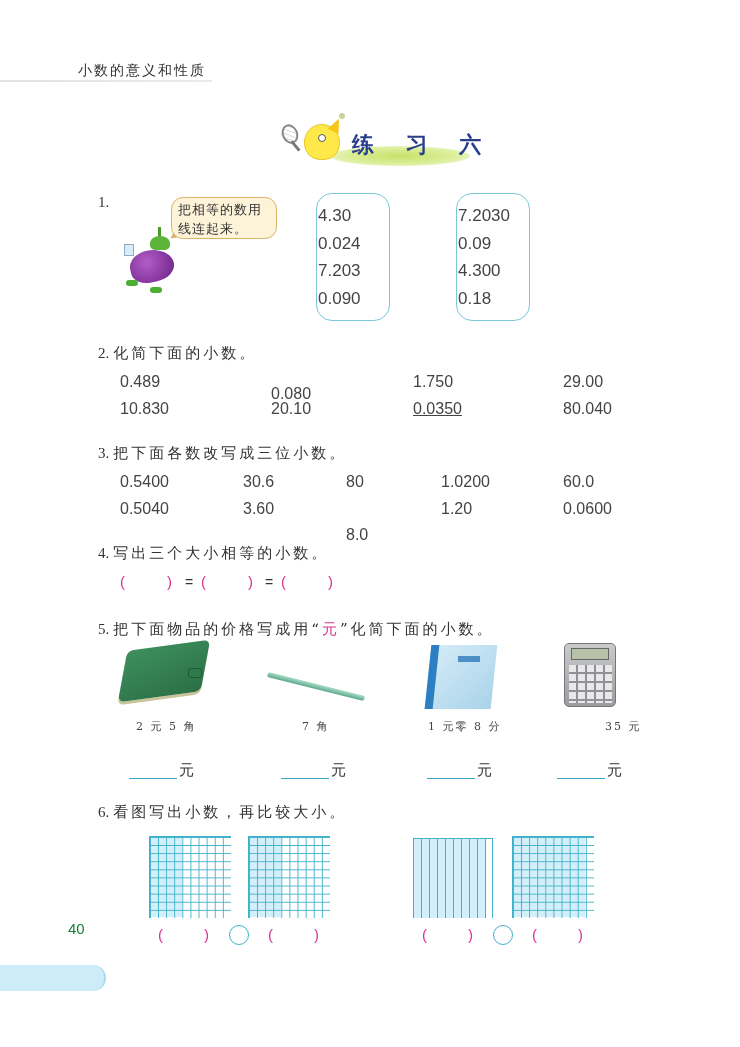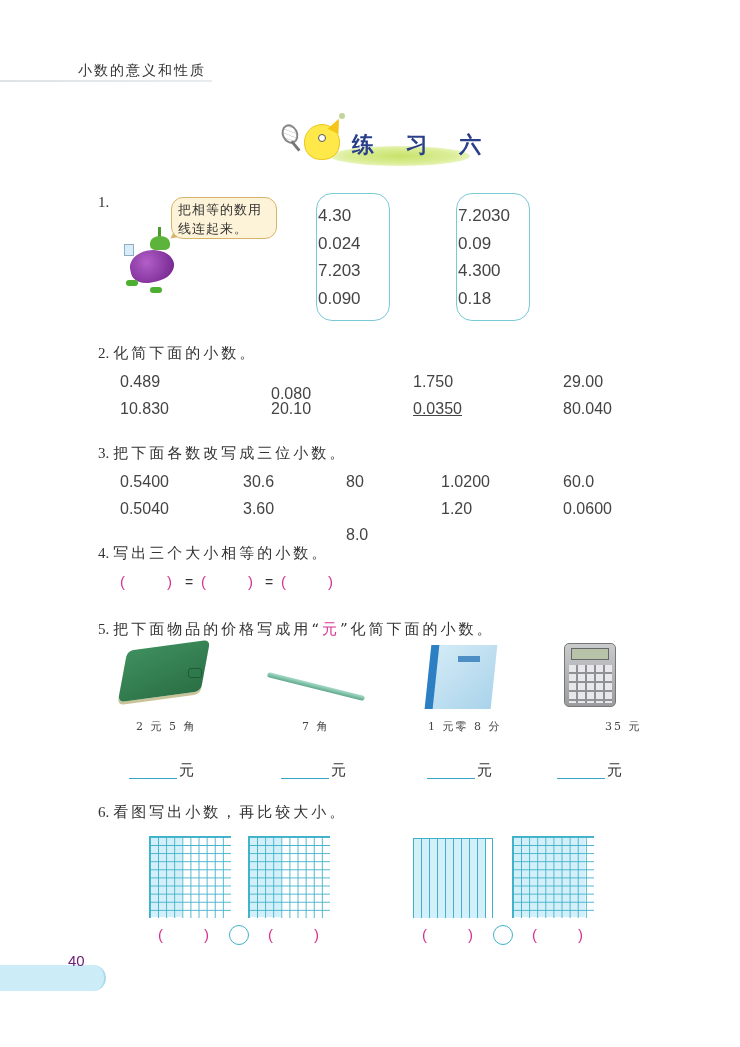--- a/index.html
+++ b/index.html
@@ -76,21 +76,21 @@
       linear-gradient(to right, #3fb1c9 1px, transparent 1px),
       linear-gradient(to bottom, #3fb1c9 1px, transparent 1px);
     background-size: 8.1px 8.1px; }
   .strips { width: 80px; height: 80px; border-top: 1px solid #3fb1c9;
     background-image: linear-gradient(to right, #3fb1c9 1px, transparent 1px);
     background-size: 8px 100%; }
   .compare-circle { width: 20px; height: 20px; border-radius: 50%; border: 1.5px solid #3fb1c9; }
 
   
   .page-tab { left: 0; top: 965px; width: 106px; height: 26px; border-radius: 0 14px 14px 0; background: #ccecf8; border-right: 2px solid #a8dbef; }
-  .page-num { left: 68px; top: 952px; font-size: 15px; color: #701a75; font-family: "Liberation Sans", sans-serif; }
+  .page-num { left: 68px; top: 920px; font-size: 15px; color: #15803d; font-family: "Liberation Sans", sans-serif; }
 </style>
 </head>
 <body>
 
 <div class="abs header-title">小数的意义和性质</div>
 <div class="abs header-line"></div>
 
 <div class="abs banner-glow"></div>
 <div class="abs racket"></div>
 <div class="abs racket-handle"></div>

